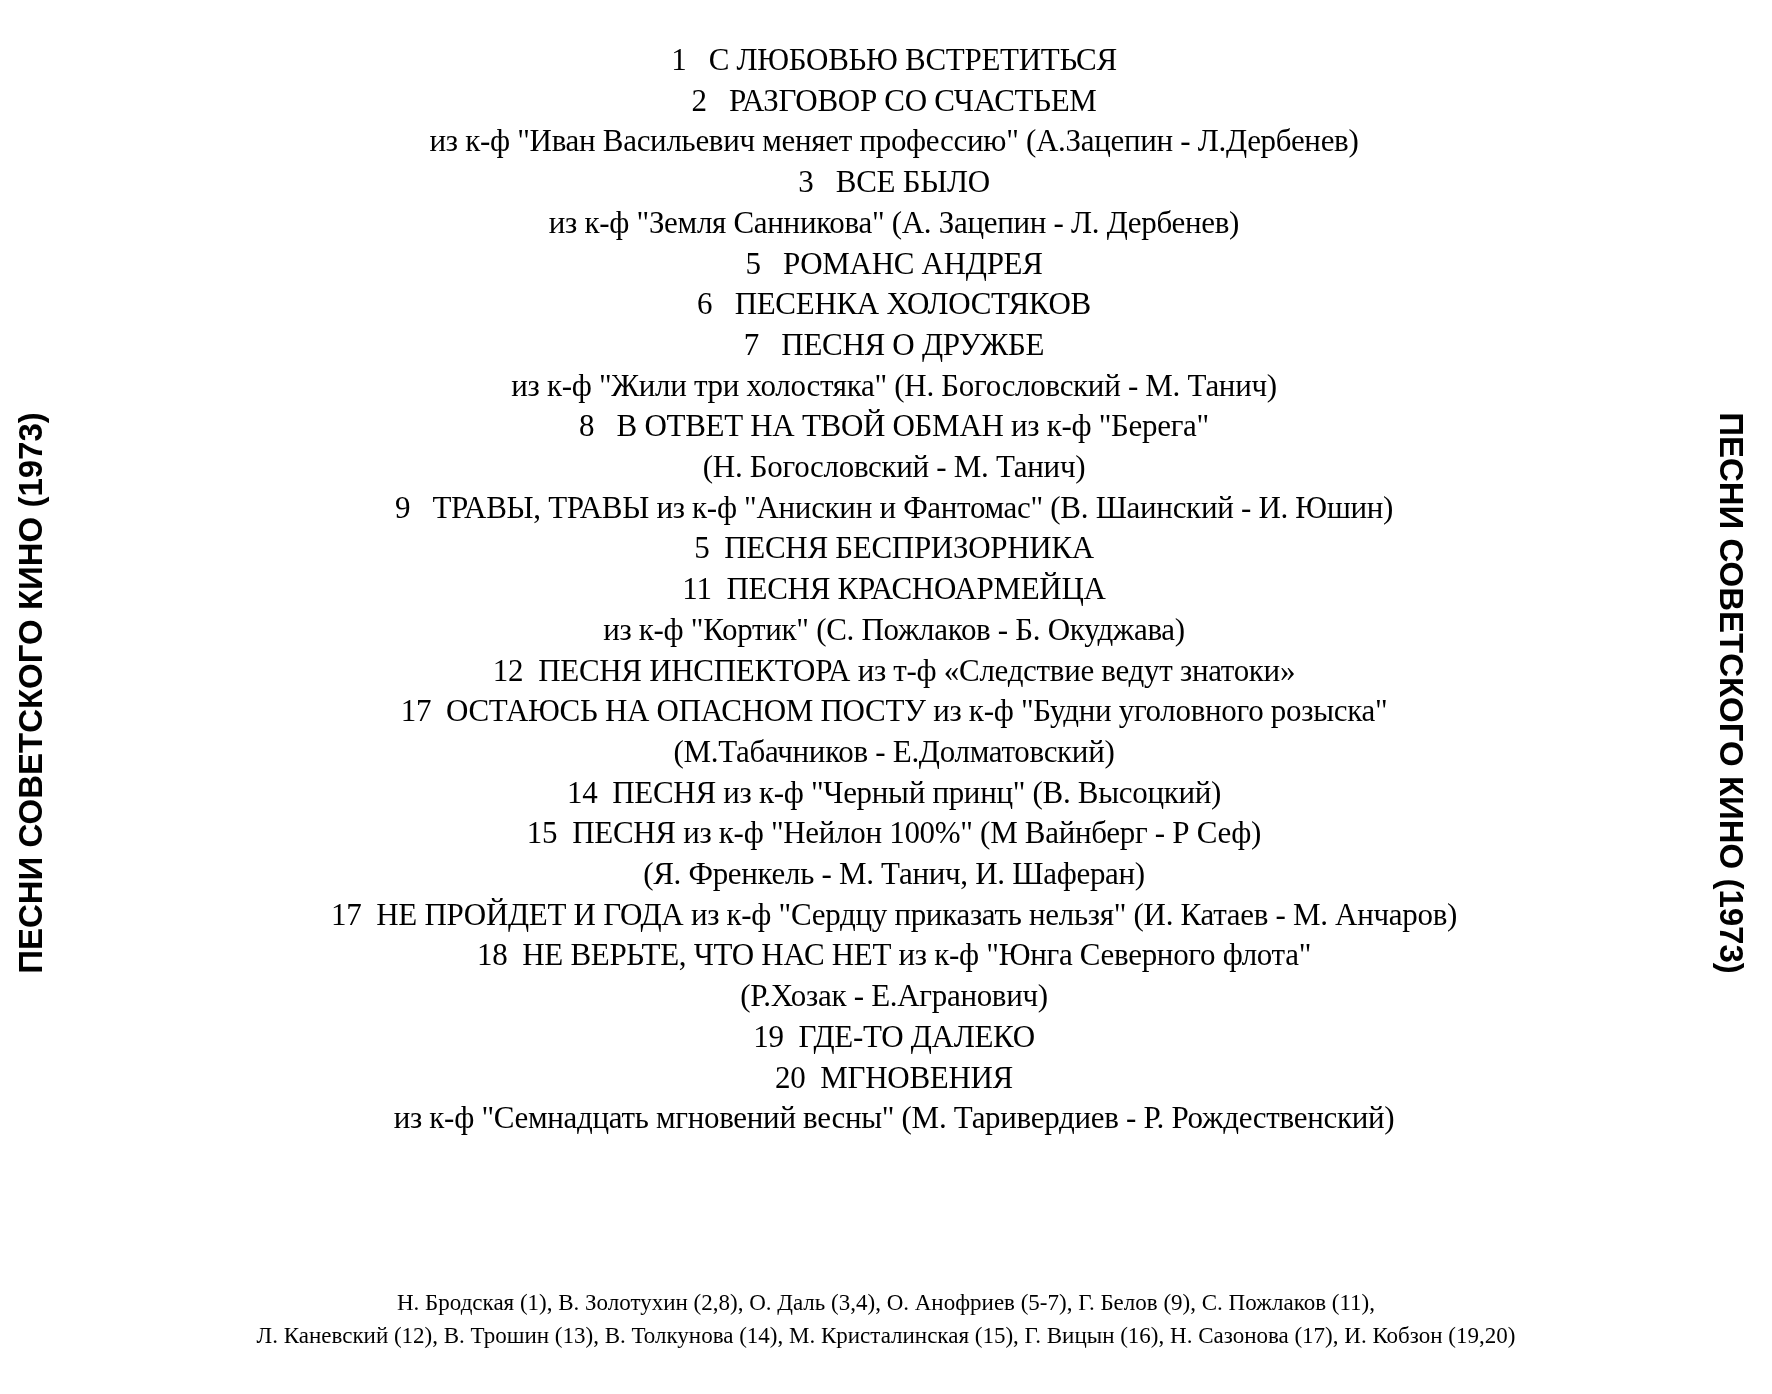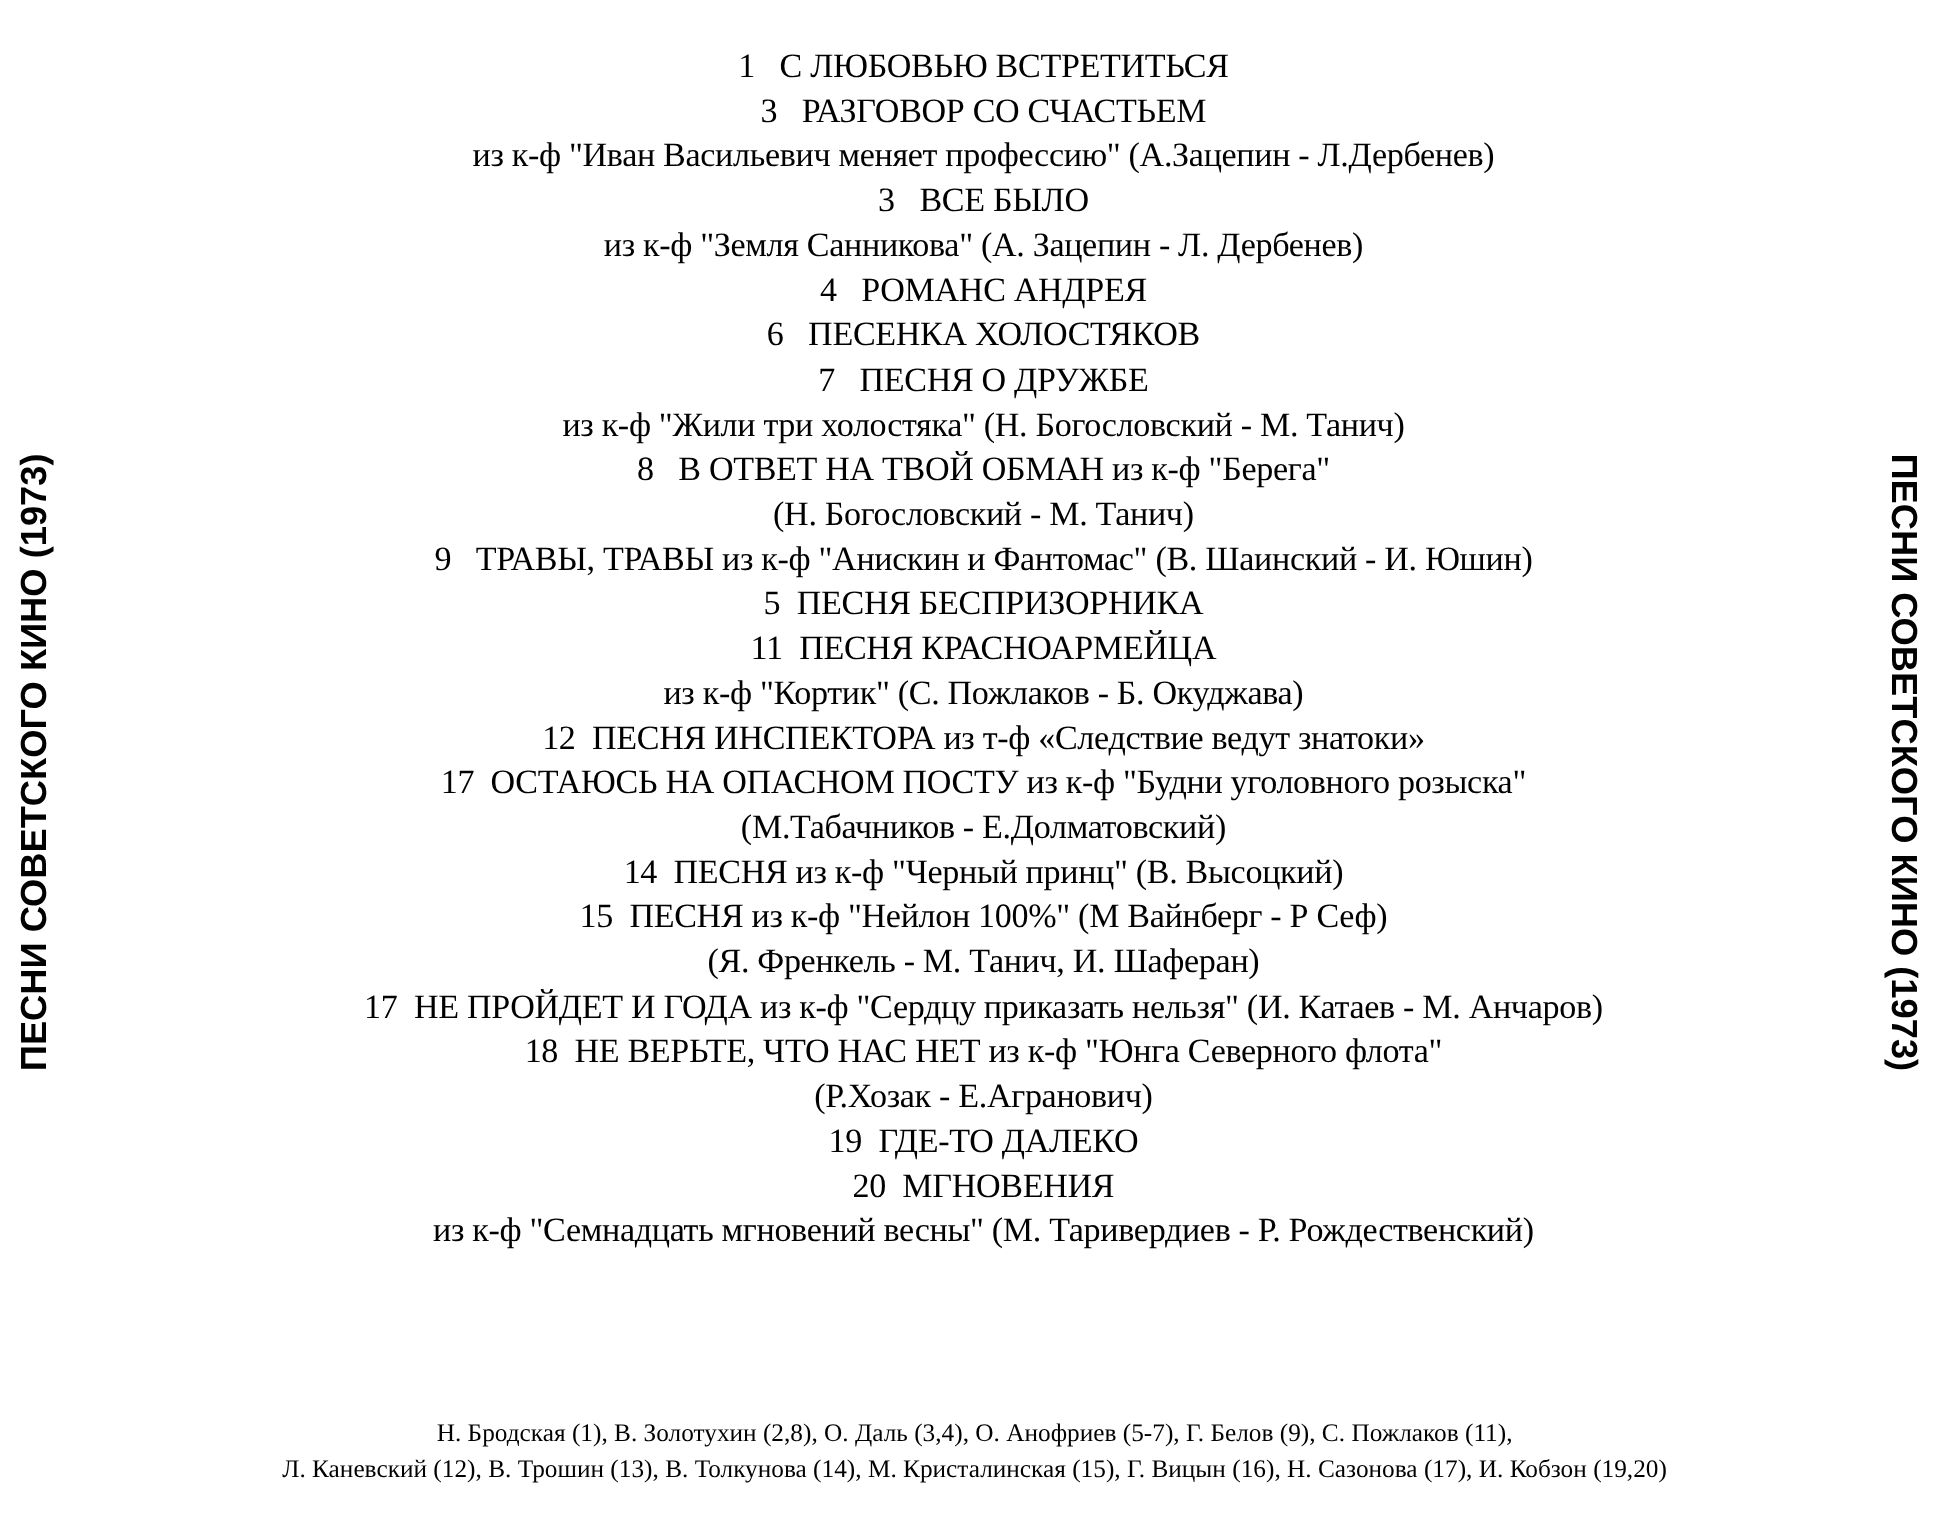--- a/index.html
+++ b/index.html
@@ -45,25 +45,25 @@
 <body>
 
 <div class="cover">
 
   <div class="side-title left">ПЕСНИ СОВЕТСКОГО КИНО (1973)</div>
 
   <div class="side-title right">ПЕСНИ СОВЕТСКОГО КИНО (1973)</div>
 
   <div class="tracklist">
     <div class="track-line">1   С ЛЮБОВЬЮ ВСТРЕТИТЬСЯ</div>
-    <div class="track-line">3   РАЗГОВОР СО СЧАСТЬЕМ</div>
+    <div class="track-line">2   РАЗГОВОР СО СЧАСТЬЕМ</div>
     <div class="track-line">из к-ф "Иван Васильевич меняет профессию" (А.Зацепин - Л.Дербенев)</div>
     <div class="track-line">3   ВСЕ БЫЛО</div>
     <div class="track-line">из к-ф "Земля Санникова" (А. Зацепин - Л. Дербенев)</div>
-    <div class="track-line">4   РОМАНС АНДРЕЯ</div>
+    <div class="track-line">5   РОМАНС АНДРЕЯ</div>
     <div class="track-line">6   ПЕСЕНКА ХОЛОСТЯКОВ</div>
     <div class="track-line">7   ПЕСНЯ О ДРУЖБЕ</div>
     <div class="track-line">из к-ф "Жили три холостяка" (Н. Богословский - М. Танич)</div>
     <div class="track-line">8   В ОТВЕТ НА ТВОЙ ОБМАН из к-ф "Берега"</div>
     <div class="track-line">(Н. Богословский - М. Танич)</div>
     <div class="track-line">9   ТРАВЫ, ТРАВЫ из к-ф "Анискин и Фантомас" (В. Шаинский - И. Юшин)</div>
     <div class="track-line">5  ПЕСНЯ БЕСПРИЗОРНИКА</div>
     <div class="track-line">11  ПЕСНЯ КРАСНОАРМЕЙЦА</div>
     <div class="track-line">из к-ф "Кортик" (С. Пожлаков - Б. Окуджава)</div>
     <div class="track-line">12  ПЕСНЯ ИНСПЕКТОРА из т-ф «Следствие ведут знатоки»</div>

